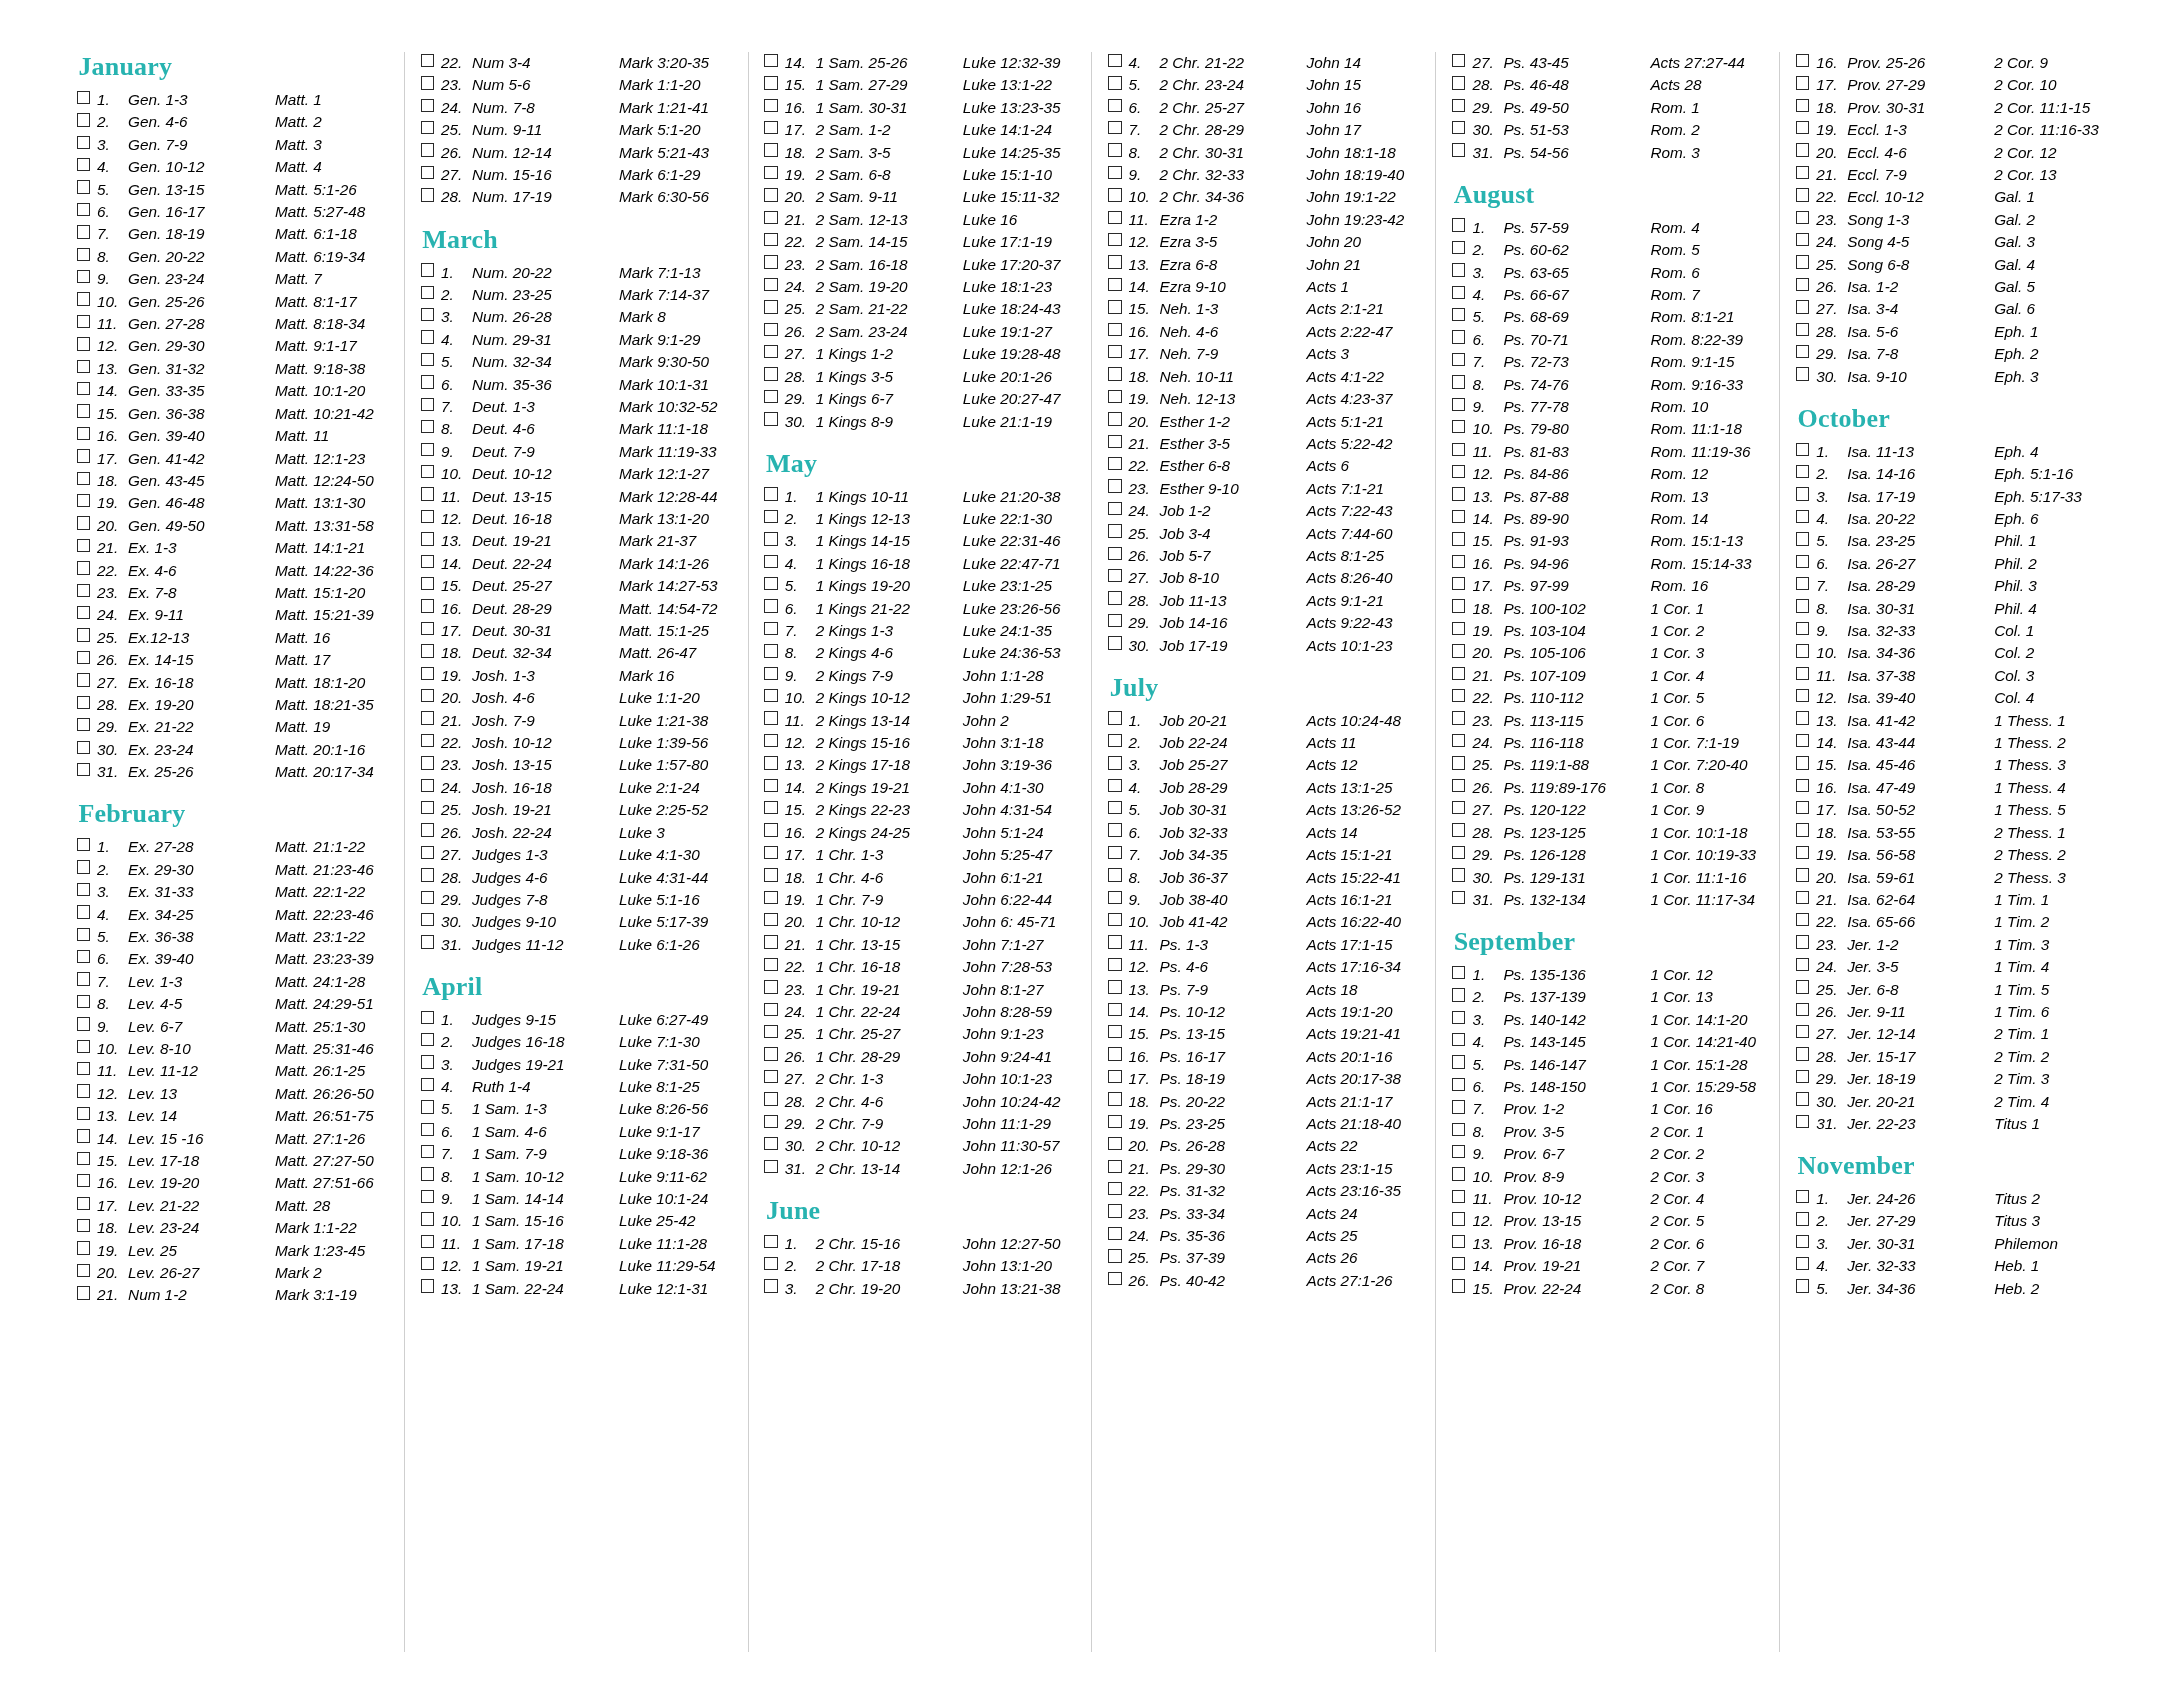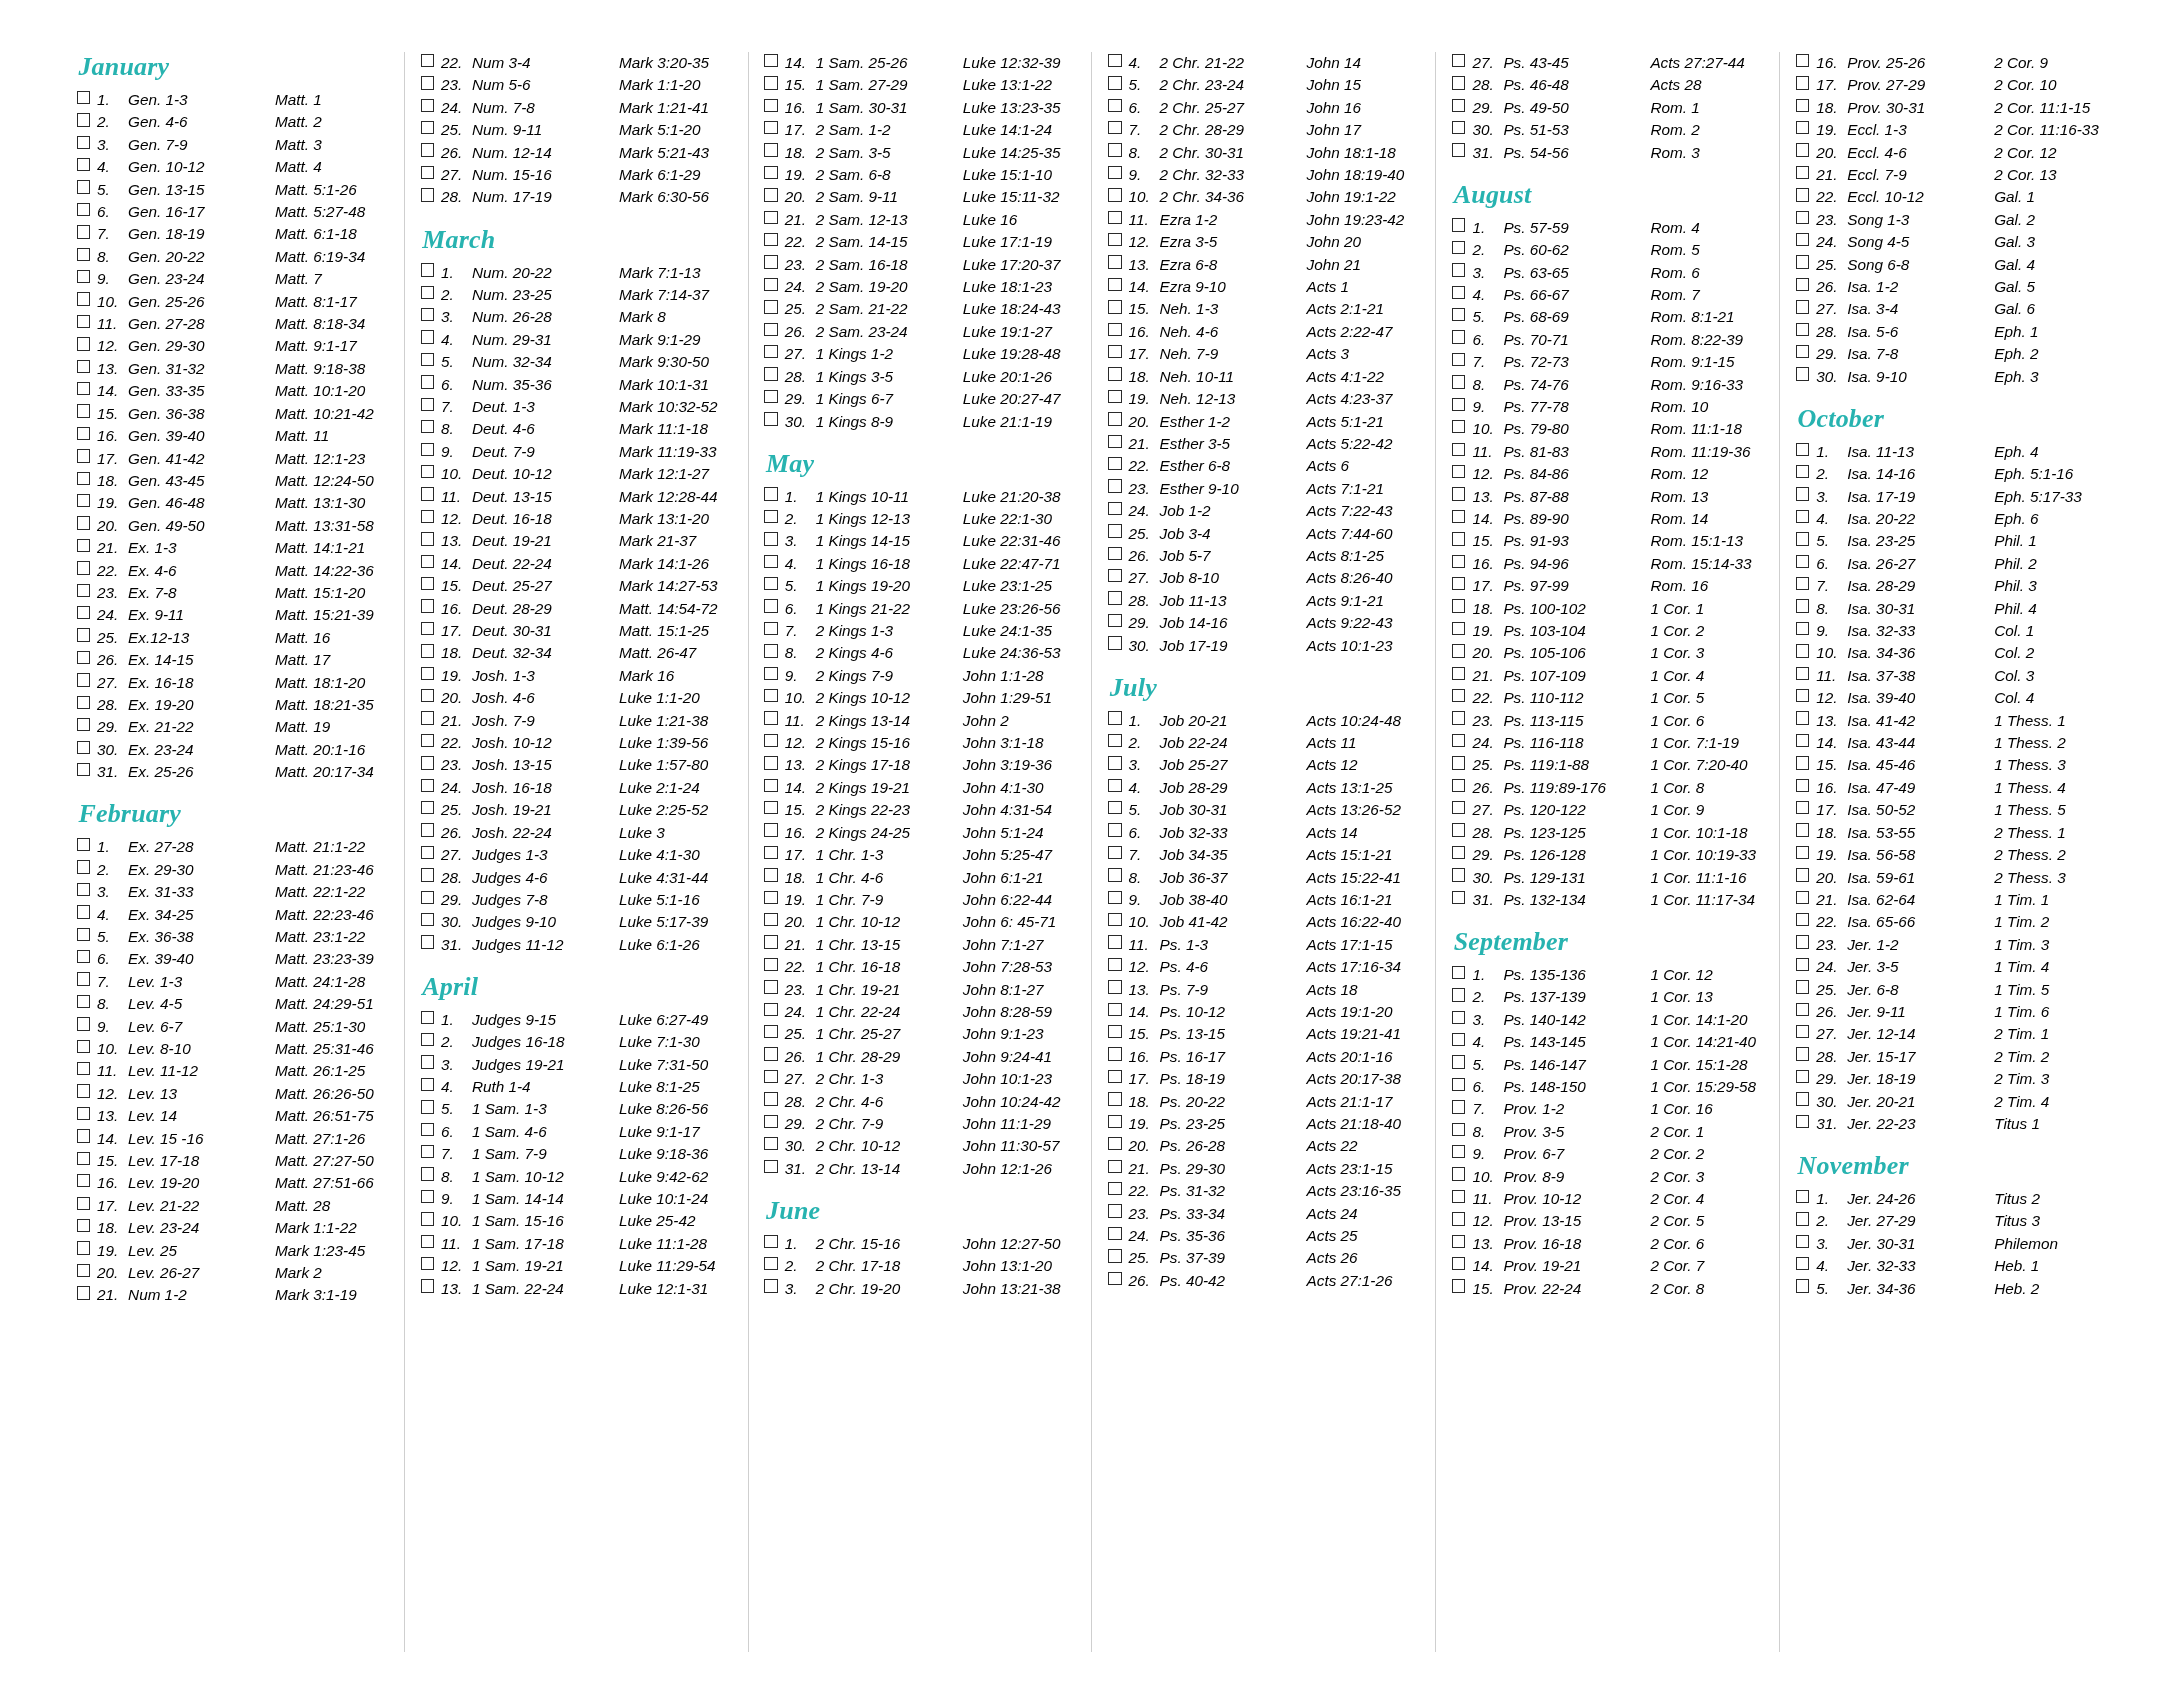--- a/index.html
+++ b/index.html
@@ -36,21 +36,20 @@
   .col:last-child {
     border-right: none;
   }
   .month-title {
     color: #27b3b0;
     font-family: "Liberation Serif", serif;
     font-size: 26px;
     font-weight: bold;
     margin: 15.7px 0 7px 1.7px;
     letter-spacing: 0.2px;
-    font-style: italic;
   }
   .col .month-title:first-child {
     margin-top: 0;
   }
   .entries {
     display: block;
     font-style: italic;
   }
   .entry {
     display: flex;
@@ -684,21 +683,21 @@
           <div class="entry">
             <span class="chk"></span>
             <span class="num">7.</span>
             <span class="ref1">1 Sam. 7-9</span>
             <span class="ref2">Luke 9:18-36</span>
           </div>
           <div class="entry">
             <span class="chk"></span>
             <span class="num">8.</span>
             <span class="ref1">1 Sam. 10-12</span>
-            <span class="ref2">Luke 9:42-62</span>
+            <span class="ref2">Luke 9:11-62</span>
           </div>
           <div class="entry">
             <span class="chk"></span>
             <span class="num">9.</span>
             <span class="ref1">1 Sam. 14-14</span>
             <span class="ref2">Luke 10:1-24</span>
           </div>
           <div class="entry">
             <span class="chk"></span>
             <span class="num">10.</span>

